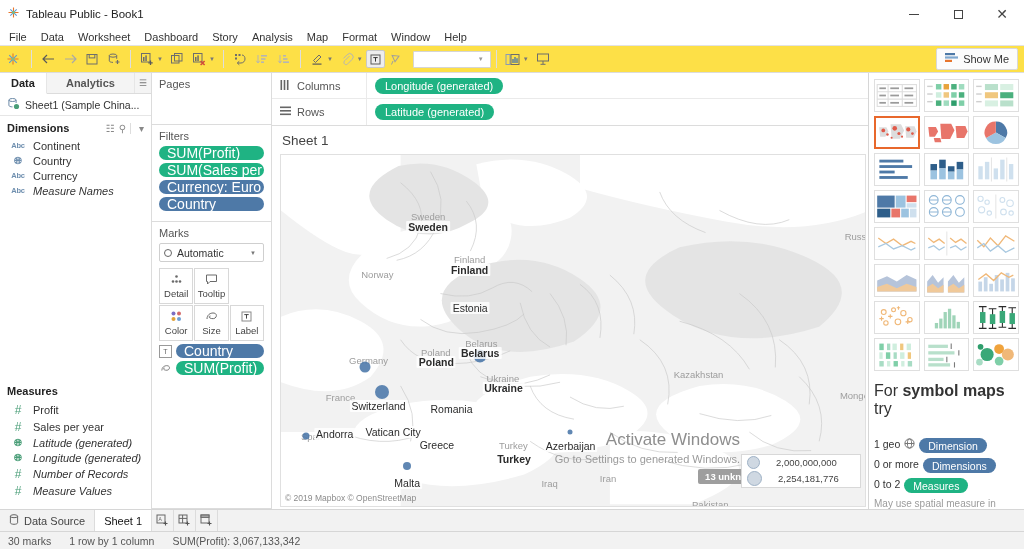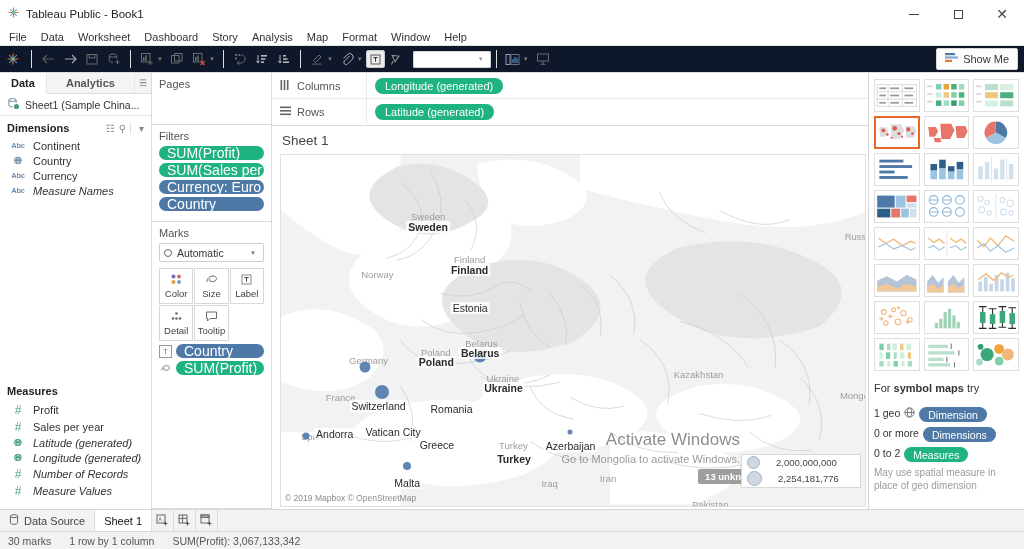--- a/index.html
+++ b/index.html
@@ -24,21 +24,21 @@
   .wbtn.close { font-size:14px; font-weight:300; }
 
   
   .menubar { height:17px; display:flex; align-items:center; padding-left:5px; flex:0 0 17px;
              font-size:11px; color:#333; }
   .menubar .mi { padding:1px 7px; white-space:nowrap; }
   .menubar .mi:first-child { padding-left:4px; }
 
   
   .toolbar { height:28px; border-top:1px solid #e3e3e3; border-bottom:1px solid #dcdcdc;
-             display:flex; align-items:center; background:#0f172a; flex:0 0 28px; }
+             display:flex; align-items:center; background:#fde047; flex:0 0 28px; }
   .tsep { width:1px; height:18px; background:#dedede; margin:0 5px; }
   .tbtn { width:22px; height:22px; display:flex; align-items:center; justify-content:center;
           color:#6d6d6d; }
   .tbtn.logo { width:26px; }
   .tbtn.framed { border:1px solid #c8c8c8; background:#ededed; width:19px; height:18px;
                  border-radius:2px; }
   .caret { font-size:6px; color:#777; margin:0 3px 0 -1px; }
   .combobox { width:78px; height:17px; border:1px solid #d5d5d5; background:#fff;
               margin-left:6px; display:flex; align-items:center; justify-content:flex-end;
               padding-right:3px; border-radius:1px; }
@@ -149,21 +149,21 @@
             padding:6px 5px; display:flex; flex-direction:column; }
   .sm-grid { display:grid; grid-template-columns:repeat(3,1fr); gap:4px; }
   .sm-cell { height:33px; border:1px solid #dfdfdf; background:#fff; position:relative;
              overflow:hidden; }
   .sm-cell.sel { border:2px solid #e8682c; }
   .sm-cell svg { display:block; width:100%; height:100%; }
   .sm-foot { margin-top:7px; font-size:10.5px; color:#333; }
   .sm-foot .ln { display:flex; align-items:flex-start; gap:4px; margin-bottom:5px; }
   .sm-foot .pill { height:15px; margin-bottom:0; font-size:10.5px; padding:0 9px; }
   .sm-note { color:#9b9b9b; font-size:10px; line-height:1.25; margin-top:2px; }
-  .sm-hdr { font-size:11px; color:#333; margin:4px 0 13px 0; }
+  .sm-hdr { font-size:16px; color:#333; margin:4px 0 20px 0; }
 
   
   .sheetbar { height:22px; flex:0 0 22px; border-top:1px solid #d6d6d6; background:#f2f2f2;
               display:flex; align-items:stretch; }
   .sb-item { display:flex; align-items:center; gap:5px; padding:0 9px; font-size:11px;
              color:#444; border-right:1px solid #dcdcdc; }
   .sb-item.active { background:#fff; color:#111; }
   .sb-ico { width:22px; display:flex; align-items:center; justify-content:center;
             border-right:1px solid #dcdcdc; color:#555; font-size:11px; }
   .statusbar { height:18px; flex:0 0 18px; border-top:1px solid #d6d6d6; background:#f2f2f2;
@@ -446,20 +446,42 @@
         <div class="hd">Marks</div>
         <div class="marktype">
           <span class="cir"></span>
           <span>Automatic</span>
           <span class="caret">▼</span>
         </div>
         <div class="mbtns">
           <div class="mbtn">
             <span class="gl">
               <svg width="13" height="11" viewBox="0 0 13 11">
+                  <circle cx="6.5" cy="2.5" r="1.3" fill="#6a6a6a"></circle>
+                  <circle cx="3" cy="7.5" r="1.3" fill="#6a6a6a"></circle>
+                  <circle cx="6.5" cy="7.5" r="1.3" fill="#6a6a6a"></circle>
+                  <circle cx="10" cy="7.5" r="1.3" fill="#6a6a6a"></circle>
+                </svg>
+            </span>
+            <span>Detail</span>
+          </div>
+          <div class="mbtn">
+            <span class="gl">
+              <svg width="13" height="11" viewBox="0 0 13 11">
+                  <path d="M1.5 1h10v6.5H5l-2.5 2.5V7.5h-1z" stroke="#6a6a6a" fill="none"></path>
+                </svg>
+            </span>
+            <span>Tooltip</span>
+          </div>
+          <div style="width:35px"></div>
+        </div>
+        <div class="mbtns">
+          <div class="mbtn">
+            <span class="gl">
+              <svg width="13" height="11" viewBox="0 0 13 11">
                   <circle cx="3.5" cy="2.5" r="2" fill="#7b6fc4"></circle>
                   <circle cx="9" cy="2.5" r="2" fill="#d46a6a"></circle>
                   <circle cx="3.5" cy="8" r="2" fill="#e0a23c"></circle>
                   <circle cx="9" cy="8" r="2" fill="#6d9fd4"></circle>
                 </svg>
             </span>
             <span>Color</span>
           </div>
           <div class="mbtn">
             <span class="gl">
@@ -471,42 +493,20 @@
           </div>
           <div class="mbtn">
             <span class="gl">
               <svg width="11" height="11" viewBox="0 0 11 11">
                   <rect x="1" y="1" width="9" height="9" stroke="#8a8a8a" fill="none"></rect>
                   <path d="M3.3 3.6h4.4M5.5 3.6v4" stroke="#444"></path>
                 </svg>
             </span>
             <span>Label</span>
           </div>
-        </div>
-        <div class="mbtns">
-          <div class="mbtn">
-            <span class="gl">
-              <svg width="13" height="11" viewBox="0 0 13 11">
-                  <circle cx="6.5" cy="2.5" r="1.3" fill="#6a6a6a"></circle>
-                  <circle cx="3" cy="7.5" r="1.3" fill="#6a6a6a"></circle>
-                  <circle cx="6.5" cy="7.5" r="1.3" fill="#6a6a6a"></circle>
-                  <circle cx="10" cy="7.5" r="1.3" fill="#6a6a6a"></circle>
-                </svg>
-            </span>
-            <span>Detail</span>
-          </div>
-          <div class="mbtn">
-            <span class="gl">
-              <svg width="13" height="11" viewBox="0 0 13 11">
-                  <path d="M1.5 1h10v6.5H5l-2.5 2.5V7.5h-1z" stroke="#6a6a6a" fill="none"></path>
-                </svg>
-            </span>
-            <span>Tooltip</span>
-          </div>
-          <div style="width:35px"></div>
         </div>
         <div class="mk-row">
           <span class="mk-ico box">T</span>
           <span class="pill blue">Country</span>
         </div>
         <div class="mk-row">
           <span class="mk-ico">
             <svg width="11" height="9" viewBox="0 0 13 11">
                 <path d="M2 8c0-4 3-6 6-6 3 0 4 2 3 4-1 2-4 2-6 1-1.5-.8-1-2 .5-2" stroke="#6a6a6a" fill="none"></path>
               </svg>
@@ -667,21 +667,21 @@
           </div>
           <div class="r">
             <span class="c" style="width:15px;height:15px"></span>
             <span>2,254,181,776</span>
           </div>
         </div>
       </div>
 
       <div class="watermark">
         <div class="l1">Activate Windows</div>
-        <div class="l2">Go to Mongolia to activate Windows.</div>
+        <div class="l2">Go to Settings to generated Windows.</div>
       </div>
     </div>
 
     <div class="showme">
       <div class="sm-grid">
         <div class="sm-cell">
             <svg viewBox="0 0 40 26">
               <g stroke="#ddd" fill="none">
                 <rect x="2" y="3" width="36" height="20"></rect>
                 <path d="M2 9.6h36M2 16.3h36M12 3v20M25 3v20"></path>

